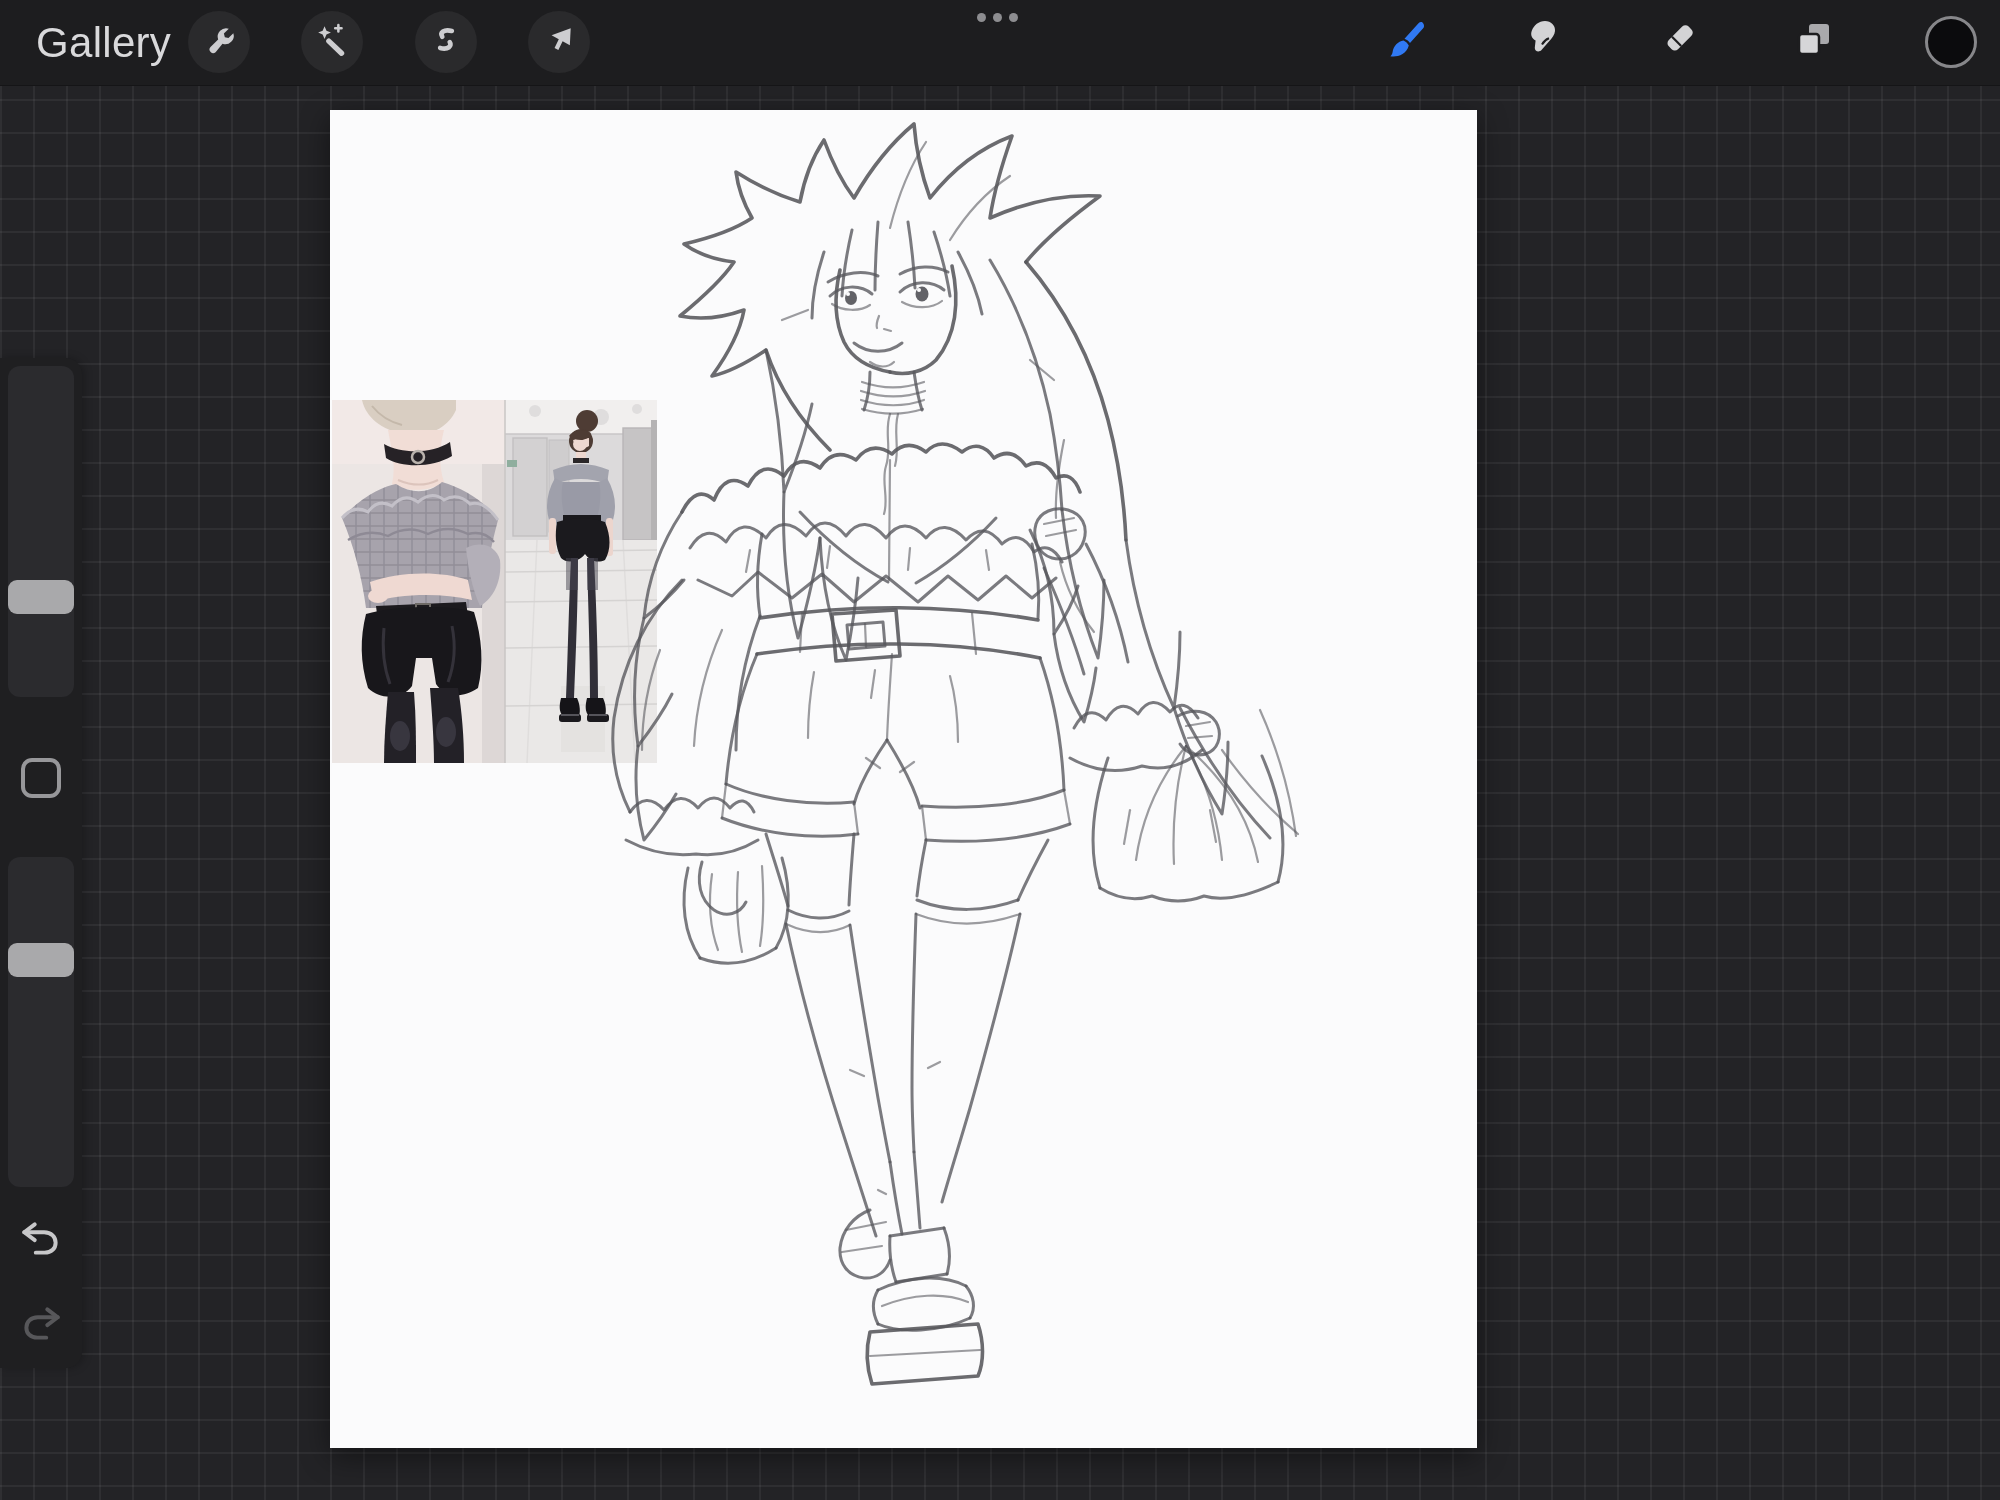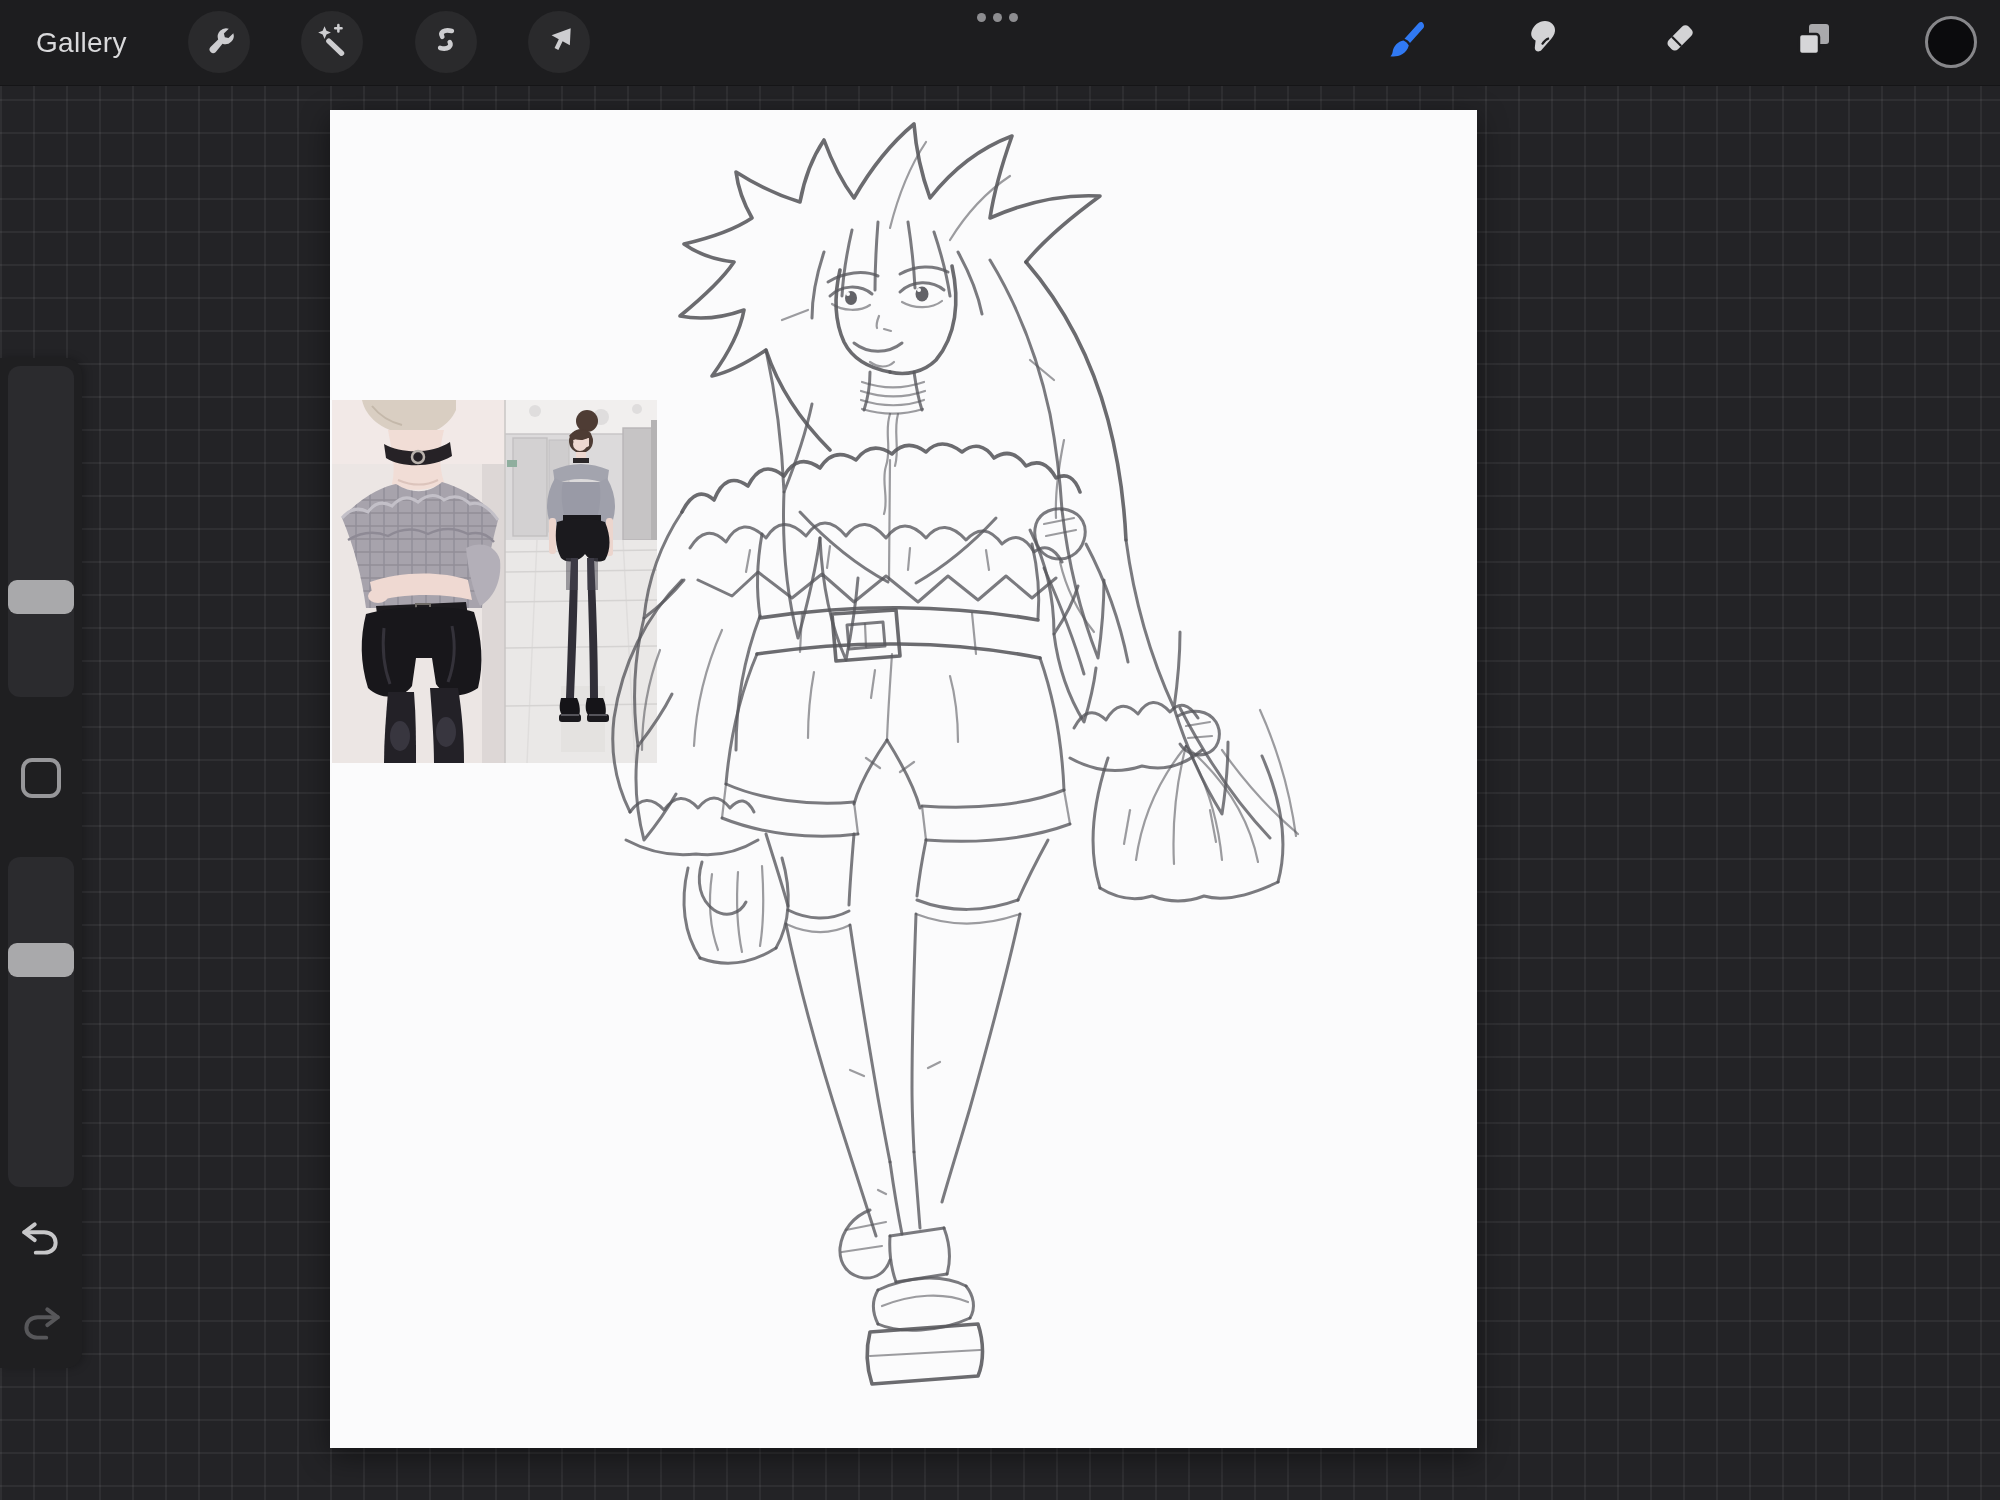--- a/index.html
+++ b/index.html
@@ -7,21 +7,21 @@
   .workspace{position:absolute;inset:0;
     background-color:#232326;
     background-image:
       linear-gradient(rgba(255,255,255,0.055) 2px, transparent 2px),
       linear-gradient(90deg, rgba(255,255,255,0.055) 2px, transparent 2px);
     background-size:33px 33px;}
   
   .toolbar{position:absolute;left:0;top:0;width:2000px;height:85px;background:#1d1d1f;
     border-bottom:1px solid #151517;z-index:30;}
   .gallery-btn{position:absolute;left:36px;top:0;height:85px;display:flex;align-items:center;
-    color:#d9d9db;font-size:28px;letter-spacing:.3px;cursor:default;}
+    color:#d9d9db;font-size:42px;letter-spacing:.3px;cursor:default;}
   .tool-circle{position:absolute;top:11px;width:62px;height:62px;border-radius:50%;
     background:#2a2a2c;display:flex;align-items:center;justify-content:center;}
   .tool-plain{position:absolute;top:12px;width:60px;height:60px;display:flex;align-items:center;justify-content:center;}
   .dots{position:absolute;left:977px;top:13px;display:flex;gap:7px;}
   .dots span{width:9px;height:9px;border-radius:50%;background:#8d8d90;display:block;}
   .color-swatch{position:absolute;top:16px;width:52px;height:52px;border-radius:50%;
     background:#0b0b0d;border:3px solid #87878a;box-sizing:border-box;}
   
   .sidebar{position:absolute;left:0;top:358px;width:82px;height:1010px;background:#1f1f21;
     border-radius:0 16px 16px 0;z-index:20;box-shadow:2px 0 8px rgba(0,0,0,.25);}

